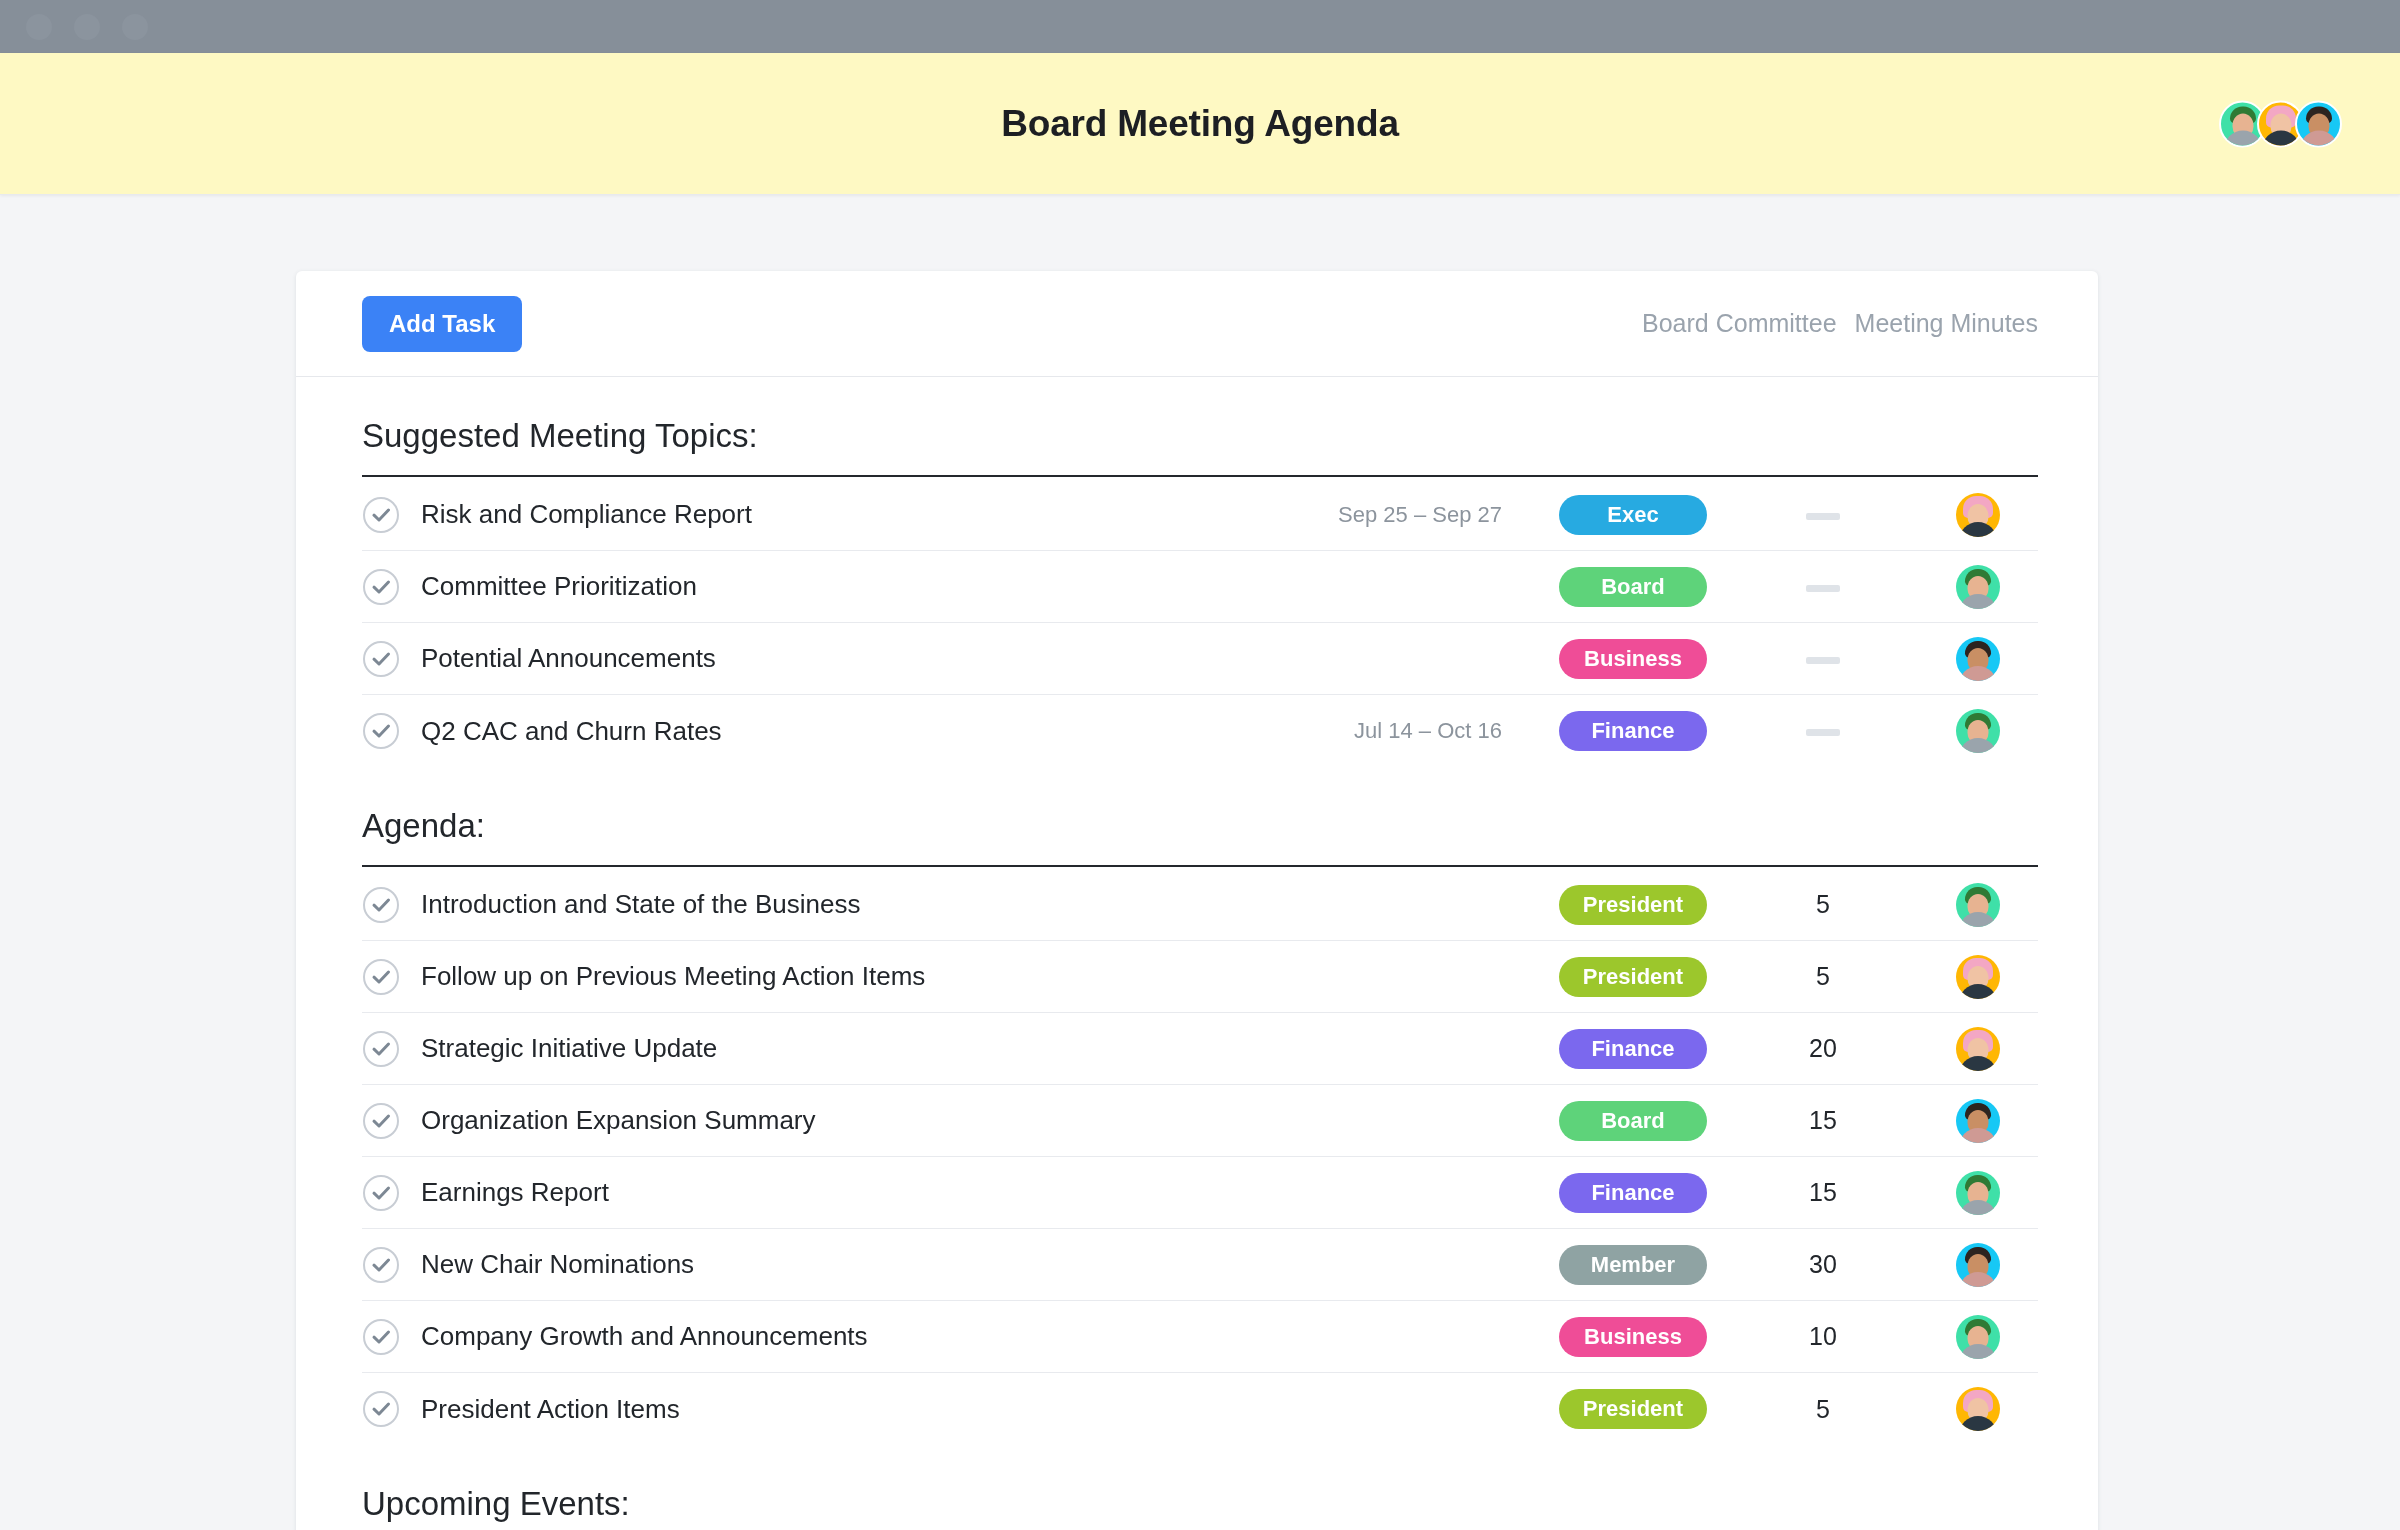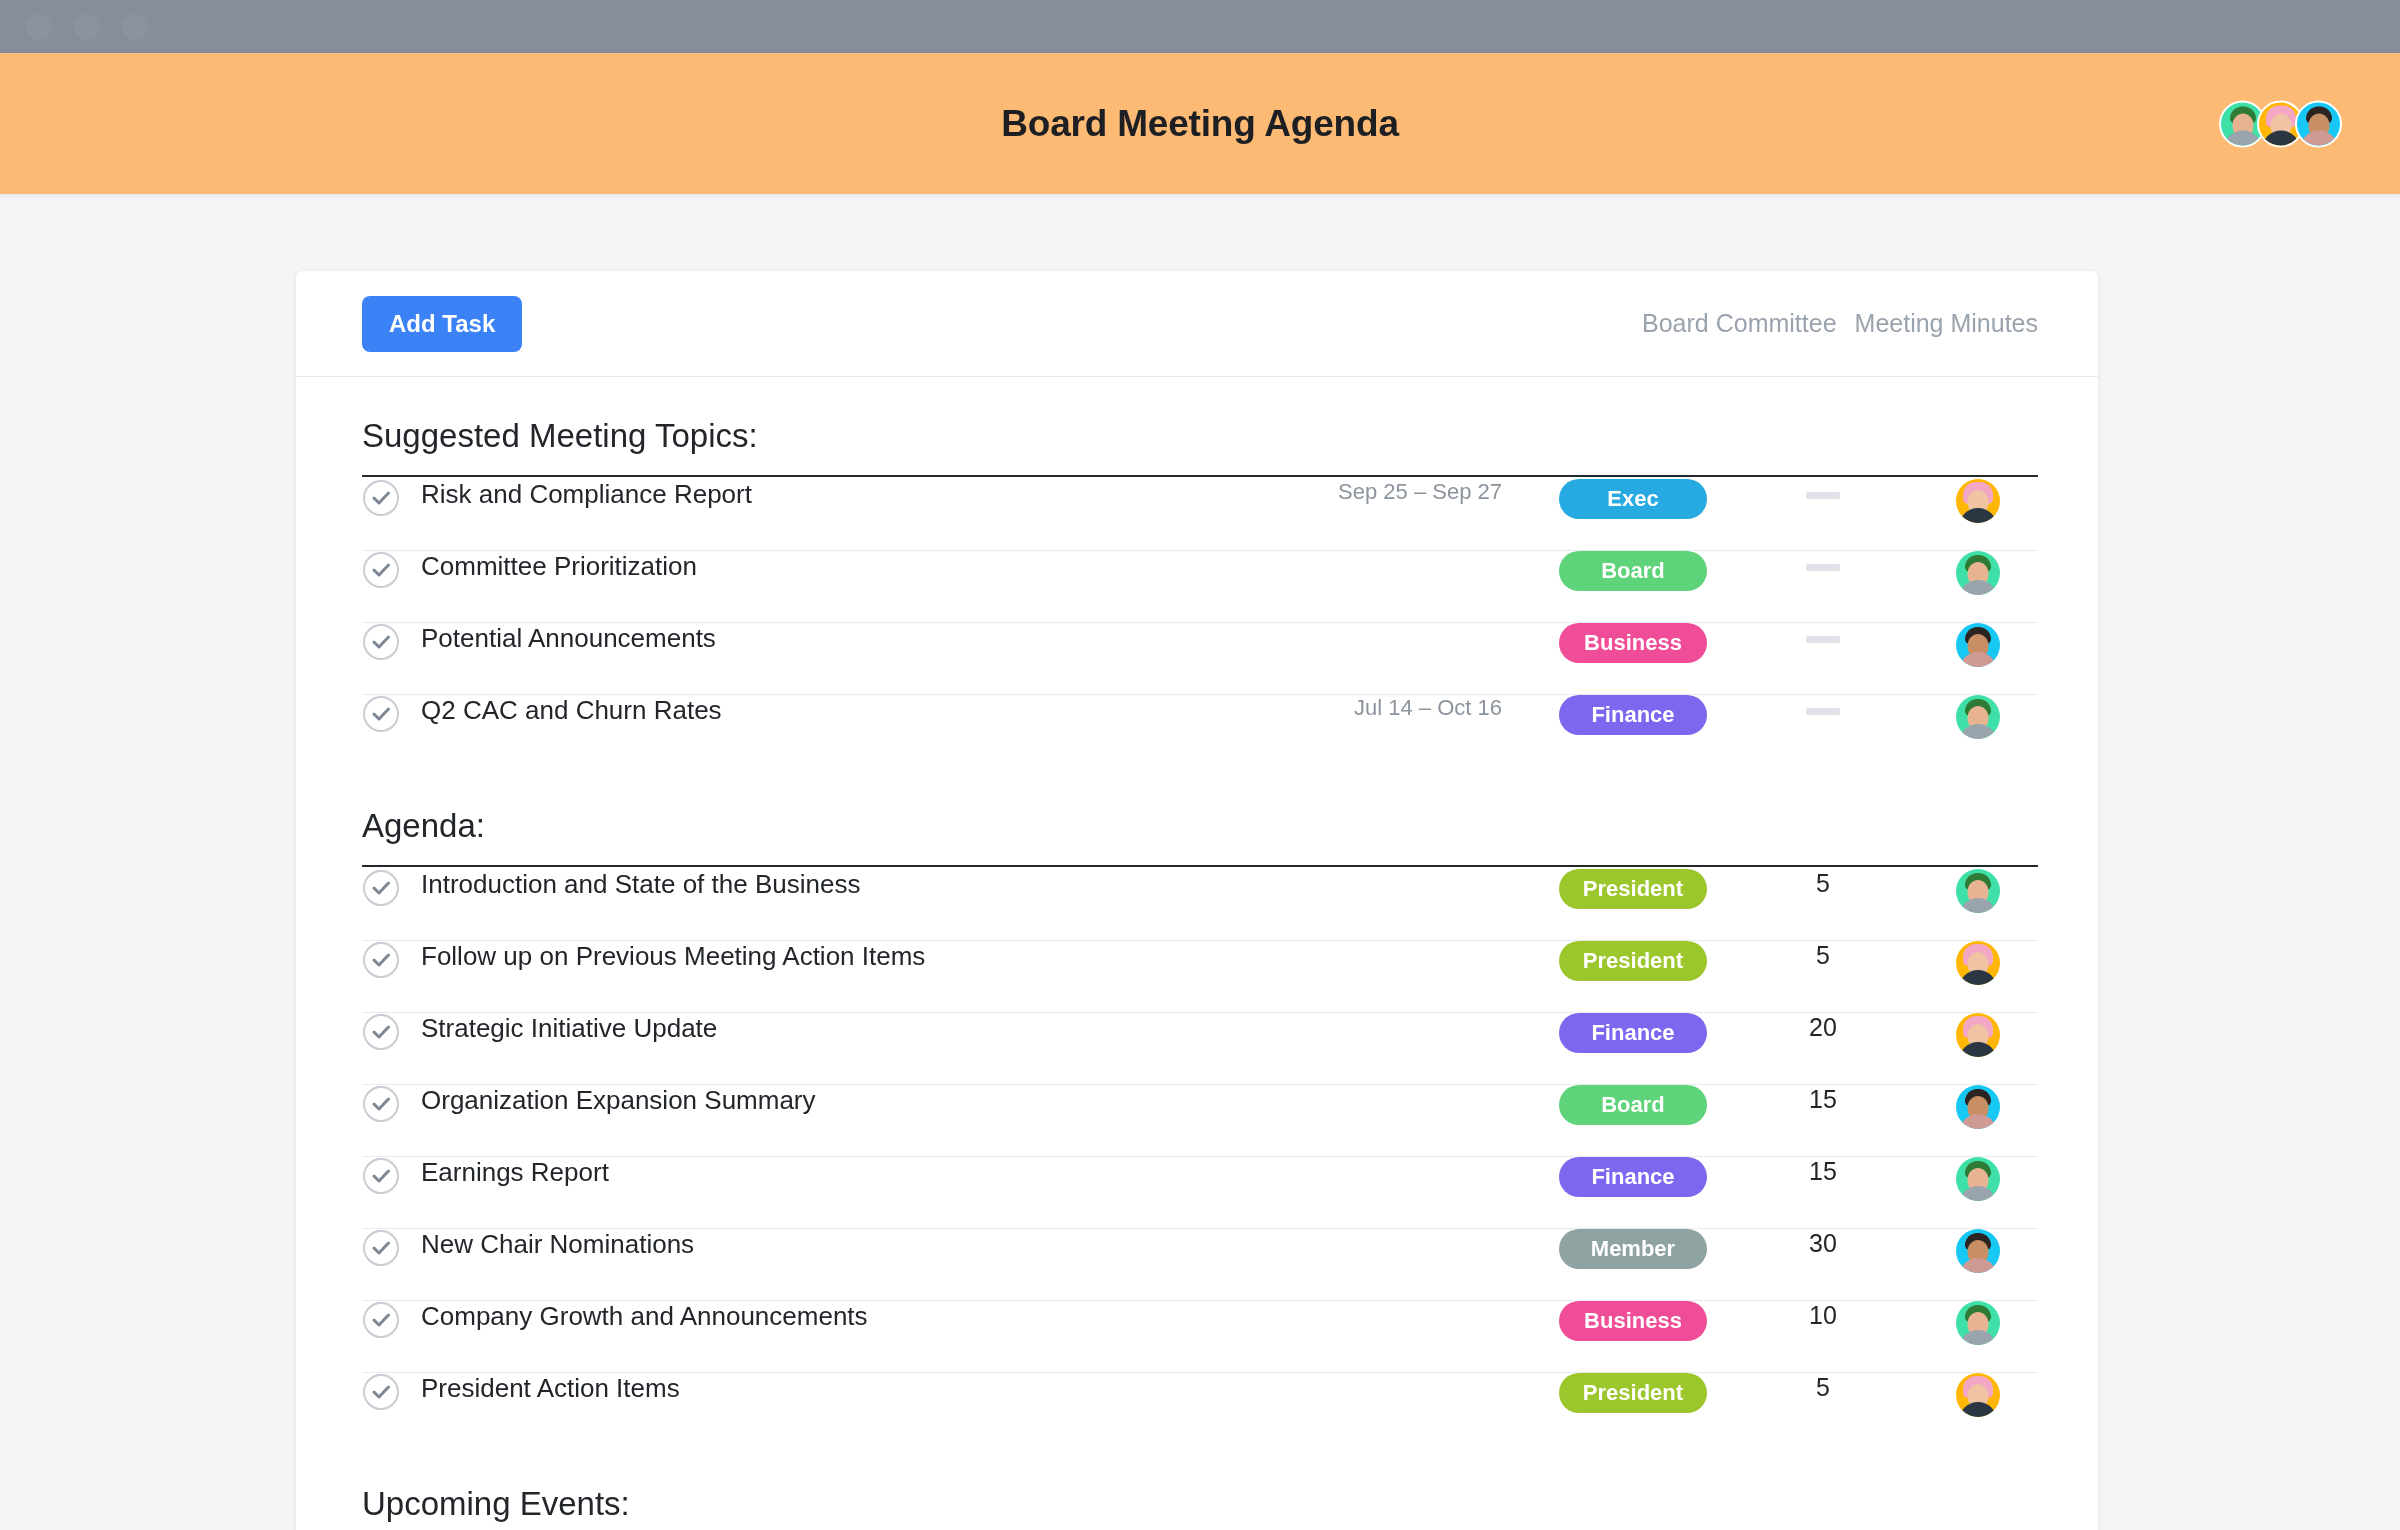--- a/index.html
+++ b/index.html
@@ -21,21 +21,21 @@
     gap: 22px;
   }
   .traffic-light {
     width: 26px; height: 26px; border-radius: 50%;
     background: #8b949e;
   }
 
   
   .app-header {
     height: 142px;
-    background: #fdba74;
+    background: #fef9c3;
     position: relative;
     display: flex;
     align-items: center;
     justify-content: center;
     border-bottom: 1px solid #e8eaed;
     box-shadow: 0 1px 3px rgba(0,0,0,.06);
   }
   .app-title {
     font-size: 37px;
     font-weight: bold;
@@ -141,21 +141,21 @@
     padding-bottom: 20px;
   }
   .section-rule {
     border-bottom: 2px solid #24282d;
     margin-bottom: 2px;
   }
 
   
   .task-row {
     display: flex;
-    align-items: flex-start;
+    align-items: center;
     height: 72px;
     border-bottom: 1px solid #e8eaee;
   }
   .task-row:last-child { border-bottom: none; }
 
   .check-icon {
     width: 38px; height: 38px;
     flex: none;
     margin-right: 21px;
     cursor: pointer;

